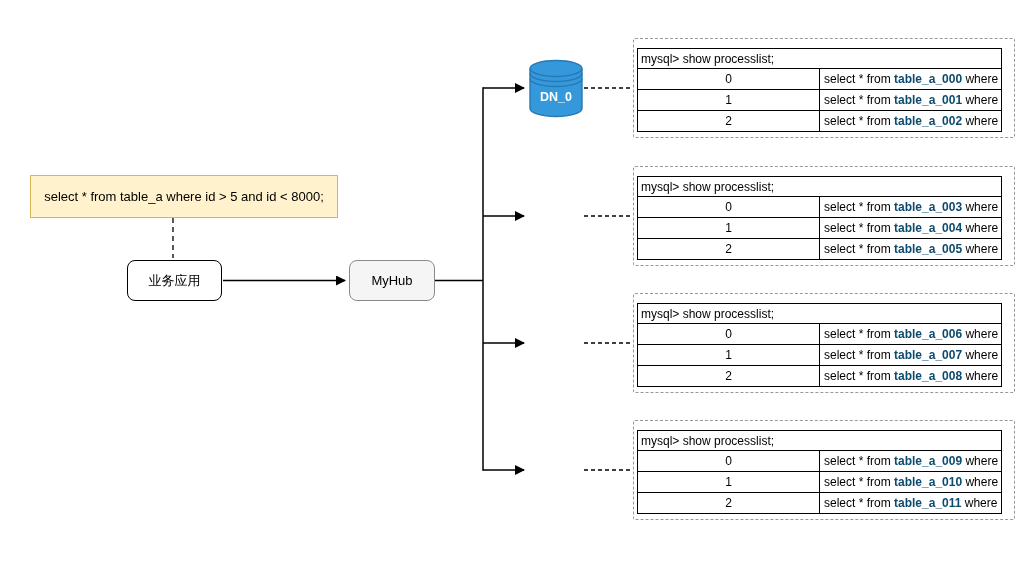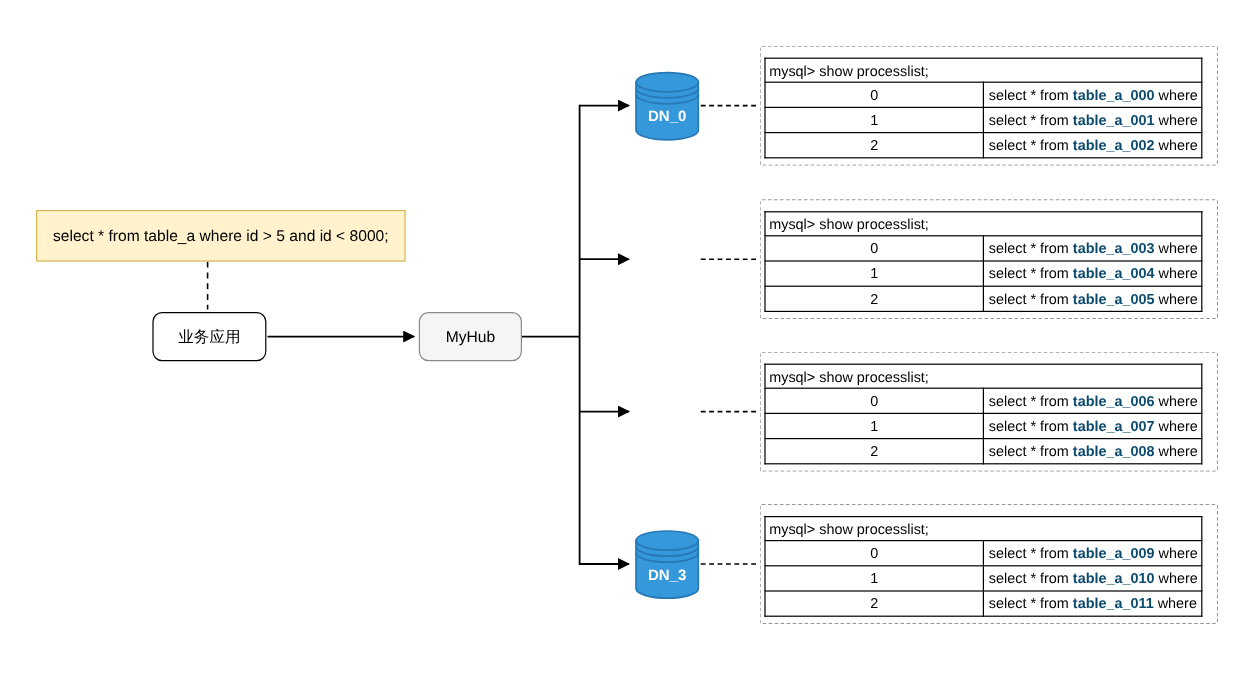--- a/index.html
+++ b/index.html
@@ -95,29 +95,20 @@
 
   <div class="dn-node" style="top:59px">
     <svg width="54" height="59">
       <path d="M1,9.5 A26,8 0 0 1 53,9.5 L53,49.5 A26,8 0 0 1 1,49.5 Z" fill="#3498DB" stroke="#2778B5" stroke-width="1.4"></path>
       <path d="M1,9.5 A26,8 0 0 0 53,9.5" fill="none" stroke="#2778B5" stroke-width="1.4"></path>
       <path d="M1,14.5 A26,8 0 0 0 53,14.5" fill="none" stroke="#2778B5" stroke-width="1.4"></path>
       <path d="M1,19.5 A26,8 0 0 0 53,19.5" fill="none" stroke="#2778B5" stroke-width="1.4"></path>
     </svg>
     <div class="dn-label">DN_0</div>
   </div>
-  <div class="dn-node" style="top:441px">
-    <svg width="54" height="59">
-      <path d="M1,9.5 A26,8 0 0 1 53,9.5 L53,49.5 A26,8 0 0 1 1,49.5 Z" fill="#3498DB" stroke="#2778B5" stroke-width="1.4"></path>
-      <path d="M1,9.5 A26,8 0 0 0 53,9.5" fill="none" stroke="#2778B5" stroke-width="1.4"></path>
-      <path d="M1,14.5 A26,8 0 0 0 53,14.5" fill="none" stroke="#2778B5" stroke-width="1.4"></path>
-      <path d="M1,19.5 A26,8 0 0 0 53,19.5" fill="none" stroke="#2778B5" stroke-width="1.4"></path>
-    </svg>
-    <div class="dn-label">DN_3</div>
-  </div>
 
   <div class="plist" style="top:38px">
     <table>
       <tbody>
           <tr class="hdr">
         <td colspan="2">mysql&gt; show processlist;</td>
       </tr>
       <tr>
         <td class="idx">0</td>
         <td><span>select * from </span><span class="tbl-red">table_a_000</span><span> where id &gt; 5 and id &lt; 8000;</span></td>

